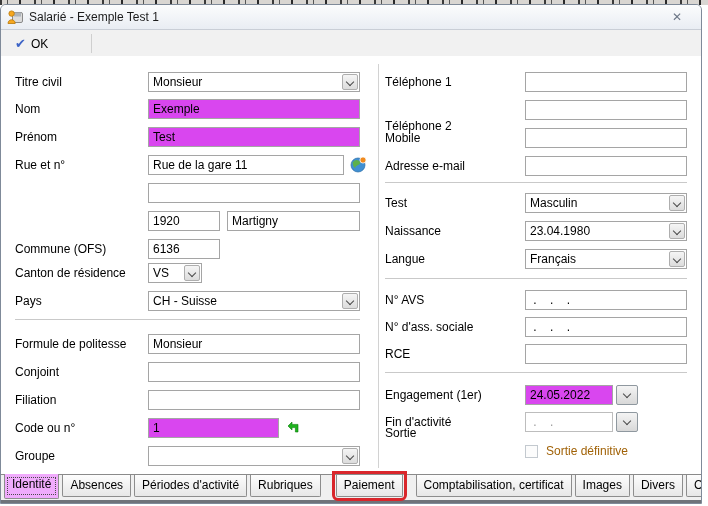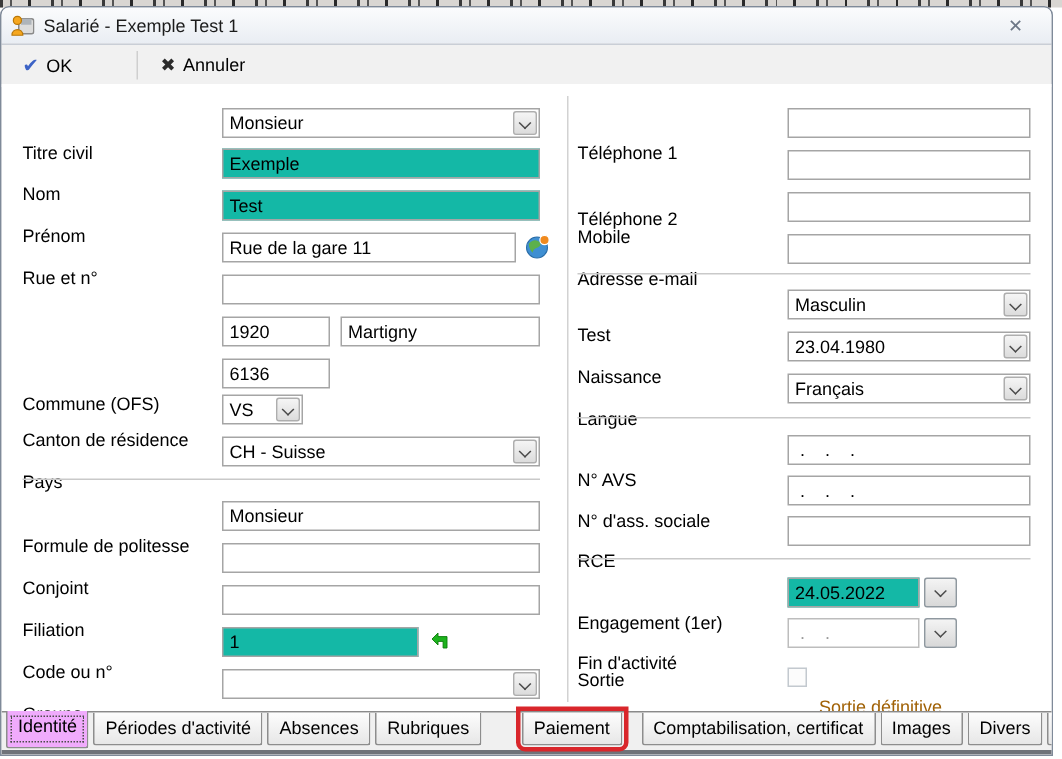--- a/index.html
+++ b/index.html
@@ -19,24 +19,24 @@
     text-align:center;color:#6d7787;font-weight:bold;font-size:12px;cursor:default;}
   .toolbar{position:relative;height:27px;background:#f1f1f1;border-bottom:1px solid #d9d9d9;}
   .tb-btn{position:absolute;top:3px;height:21px;line-height:21px;padding:0 10px 0 6px;cursor:default;}
   .tb-btn .glyph{display:inline-block;margin-right:5px;}
   .tb-ok{left:8px;}
   .tb-cancel{left:100px;}
   .ok-glyph{color:#3c63c6;font-size:13px;}
   .cancel-glyph{color:#2b2b2b;font-size:12px;}
   .tb-sep{position:absolute;left:90px;top:4px;width:1px;height:19px;background:#cfcfcf;}
   .content{position:absolute;left:0;top:51px;width:702px;height:421px;background:#fff;}
-  .lbl{position:absolute;height:20px;line-height:20px;white-space:nowrap;margin-top:20px;}
+  .lbl{position:absolute;height:20px;line-height:20px;white-space:nowrap;}
   .fld{position:absolute;height:20px;border:1px solid #a5a5a5;background:#fff;
     box-sizing:border-box;font-family:inherit;font-size:12px;padding:0 4px;margin:0;outline:none;color:#000;}
-  .yellow{background:#14b8a6;}
+  .yellow{background:#d946ef;}
   .dim{border-color:#bdbdbd;color:#9a9a9a;}
   .combo{position:absolute;height:20px;border:1px solid #a5a5a5;background:#fff;box-sizing:border-box;}
   .combo .txt{position:absolute;left:4px;top:1px;line-height:16px;white-space:nowrap;}
   .combo-arrow{position:absolute;top:1px;right:1px;bottom:1px;width:16px;
     background:linear-gradient(#f5f5f5,#dcdcdc);border:1px solid #aeaeae;border-radius:2px;box-sizing:border-box;}
   .chev{display:block;width:5px;height:5px;border-right:1.5px solid #4a4a4a;border-bottom:1.5px solid #4a4a4a;
     transform:rotate(45deg);margin:4px auto 0;}
   .btn-arrow{position:absolute;width:22px;height:20px;border:1px solid #8f989f;border-radius:2px;
     background:linear-gradient(#f4f4f4,#d8d8d8);box-sizing:border-box;}
   .btn-arrow .chev{margin-top:5px;}
@@ -47,21 +47,21 @@
   .chk-lbl{color:#a16207;}
   
   .tabbar{position:absolute;left:0;bottom:0;width:702px;height:29px;background:#f0f0f0;
     border-top:1px solid #8a8a8a;box-sizing:border-box;border-bottom:3px solid #6f737a;}
   .tabs{display:flex;align-items:flex-start;padding-left:3px;height:100%;}
   .tab{height:21px;line-height:21px;padding:0 7px;background:linear-gradient(#fdfdfd,#e7e7e7);
     border:1px solid #8d8d8d;border-top:none;border-radius:0 0 2px 2px;margin-right:3px;
     white-space:nowrap;cursor:default;position:relative;}
   .tab.active{background:#f0abfc;height:24px;margin-top:-1px;z-index:2;}
   .tab.active::after{content:"";position:absolute;inset:3px 2px 3px 2px;border:1px dotted #4a4a4a;}
-  .tab.highlight{outline:3px solid #d9262b;outline-offset:1px;z-index:3;margin-left:24px;margin-right:13px;}
+  .tab.highlight{outline:3px solid #d9262b;outline-offset:1px;z-index:3;margin-left:12px;margin-right:13px;}
 </style>
 </head>
 <body>
 
 <div class="screen">
   <div class="bg-sliver"></div>
 
   <div class="dialog">
 
     <div class="titlebar">
@@ -73,23 +73,20 @@
       </svg>
       <span class="title-text">Salarié - Exemple Test 1</span>
       <span class="close-x">✕</span>
     </div>
 
     <div class="toolbar">
       <div class="tb-btn tb-ok">
         <span class="glyph ok-glyph">✔</span><span>OK</span>
       </div>
       <div class="tb-sep"></div>
-      <div class="tb-btn tb-cancel">
-        <span class="glyph cancel-glyph">✖</span><span>Annuler</span>
-      </div>
     </div>
 
     <div class="content">
       <div class="vdiv"></div>
 
       <span class="lbl" style="left:14px;top:16px">Titre civil</span>
       <div class="combo" style="left:147px;top:16px;width:212px">
         <span class="txt">Monsieur</span>
         <span class="combo-arrow">
             <i class="chev"></i>
@@ -223,22 +220,22 @@
         </div>
 
       <span class="lbl" style="left:384px;top:367px">Sortie</span>
       <span class="checkbox" style="left:524px;top:389px"></span>
       <span class="lbl chk-lbl" style="left:545px;top:385px">Sortie définitive</span>
     </div>
 
     <div class="tabbar">
       <div class="tabs">
         <div class="tab active">Identité</div>
+        <div class="tab">Absences</div>
         <div class="tab">Périodes d'activité</div>
-        <div class="tab">Absences</div>
         <div class="tab">Rubriques</div>
         <div class="tab highlight">Paiement</div>
         <div class="tab">Comptabilisation, certificat</div>
         <div class="tab">Images</div>
         <div class="tab">Divers</div>
         <div class="tab">Compléments</div>
       </div>
     </div>
 
   </div>

